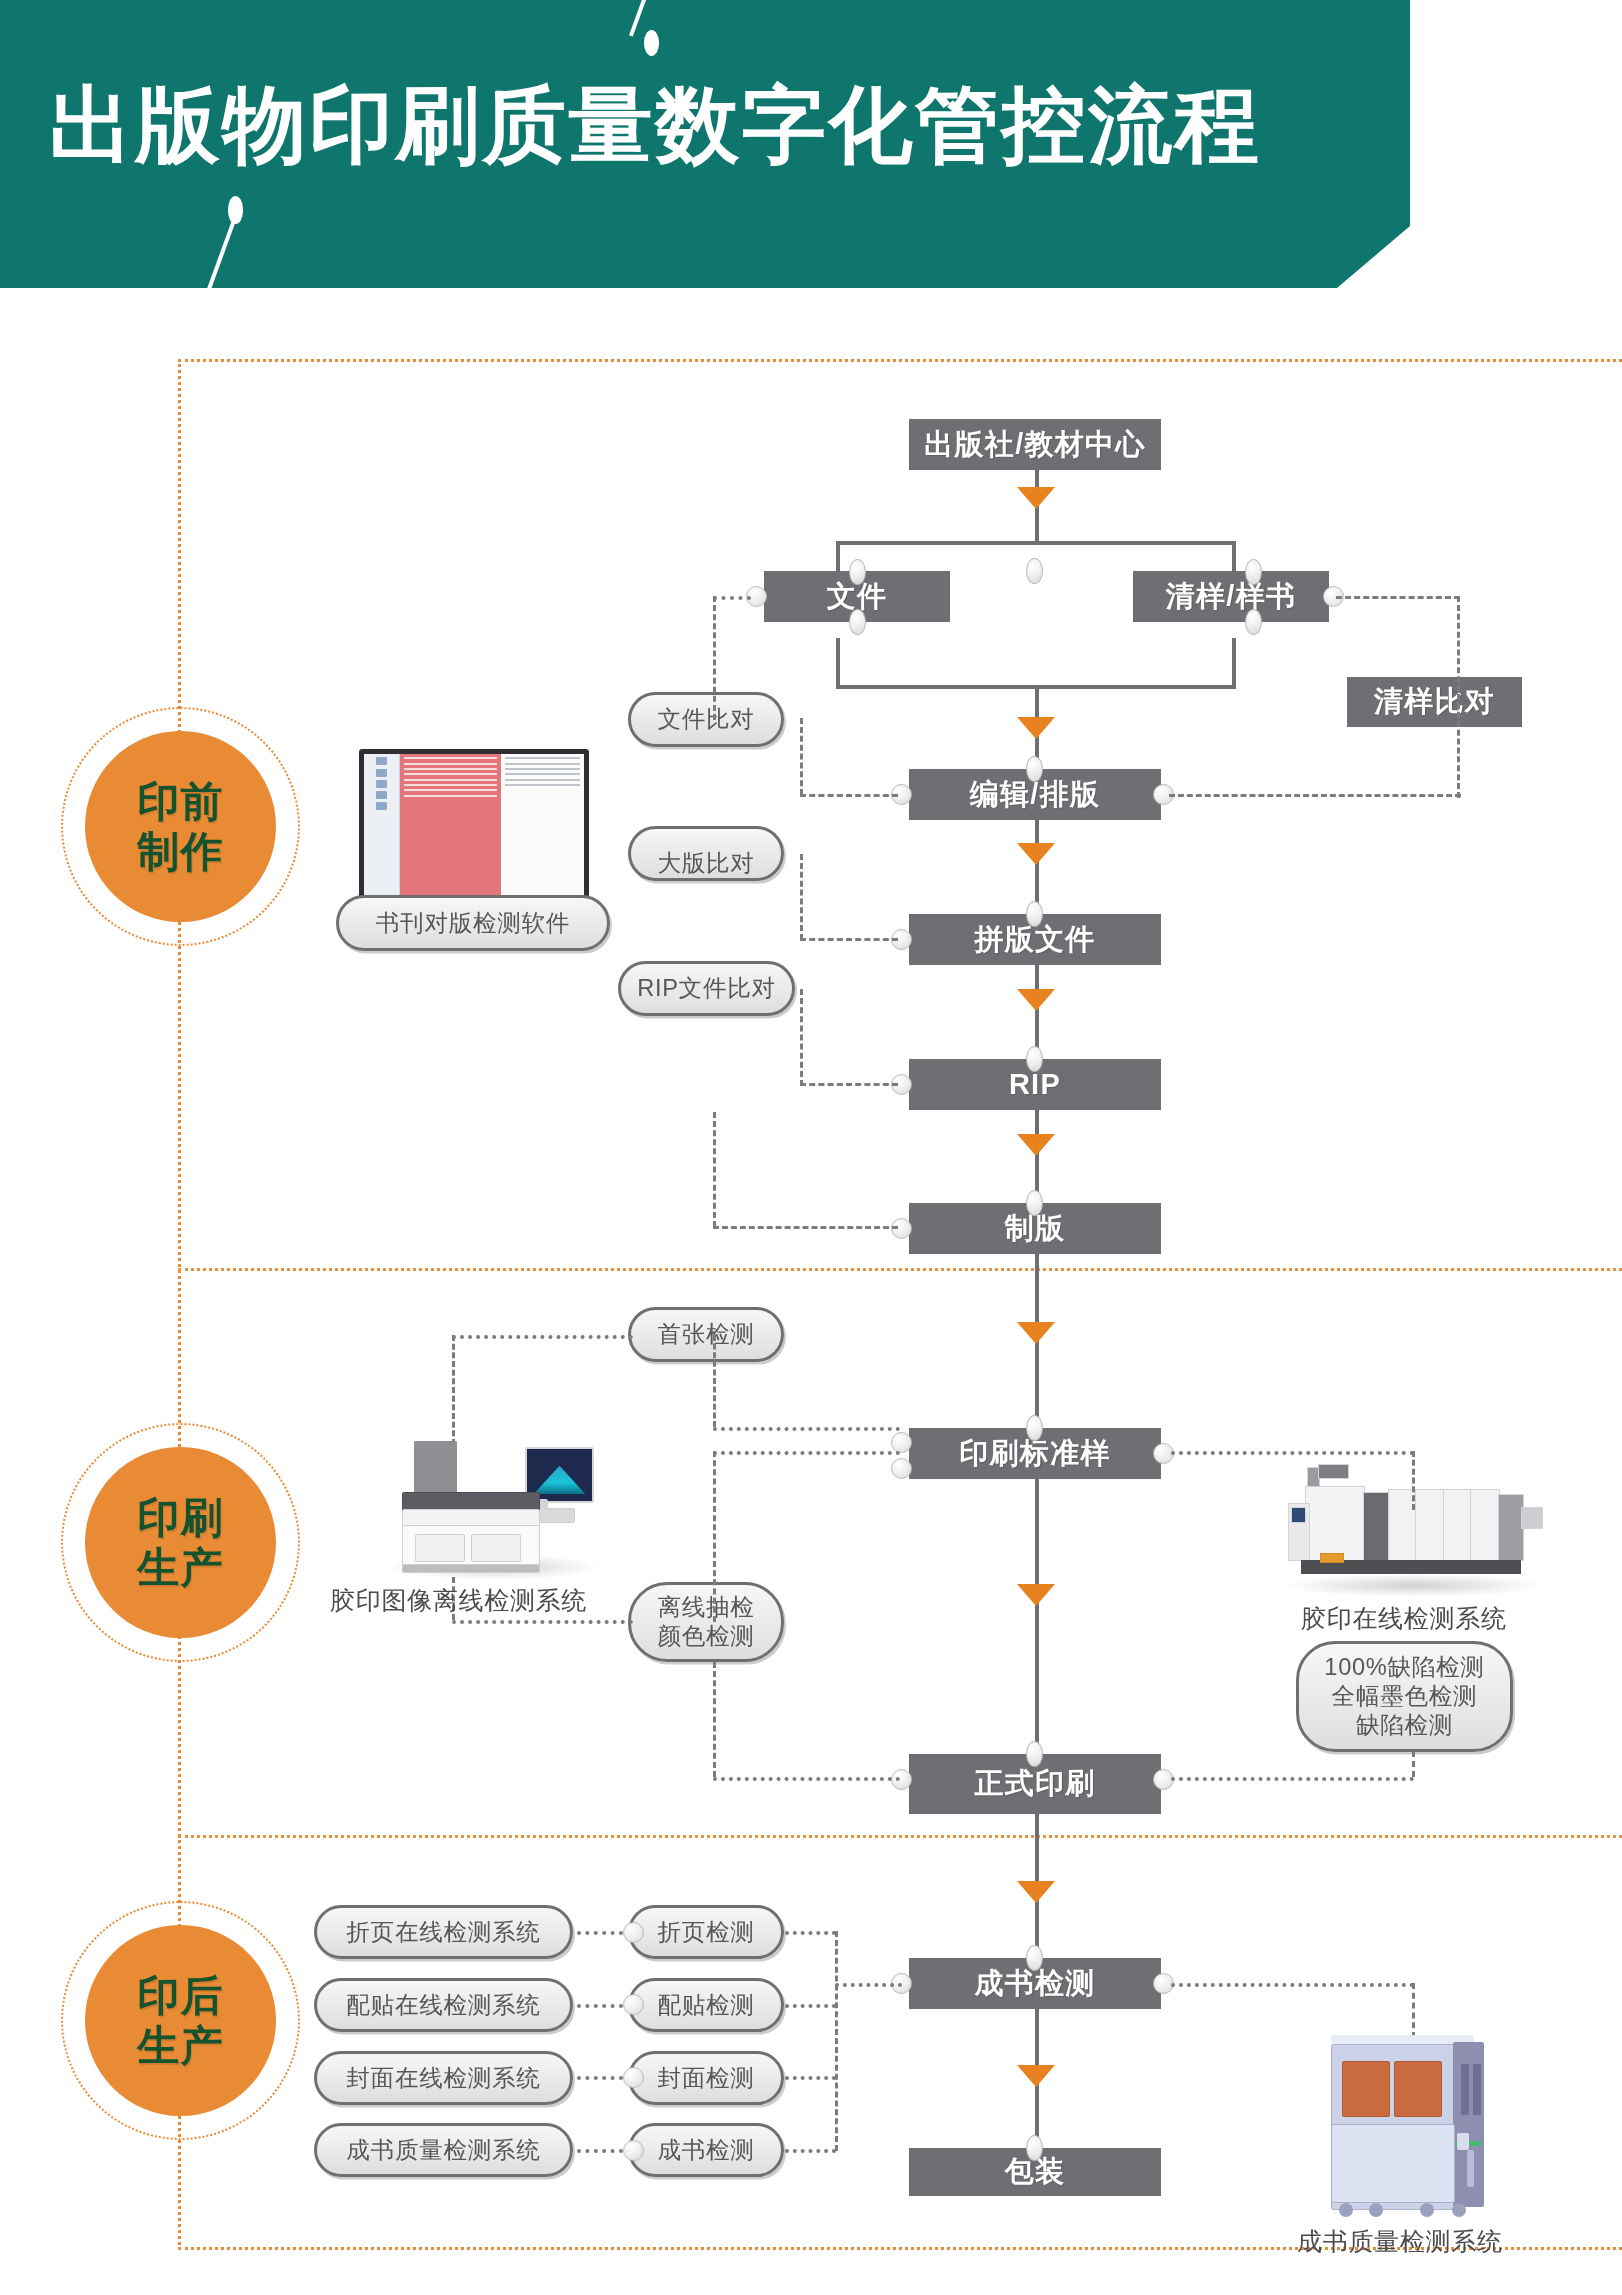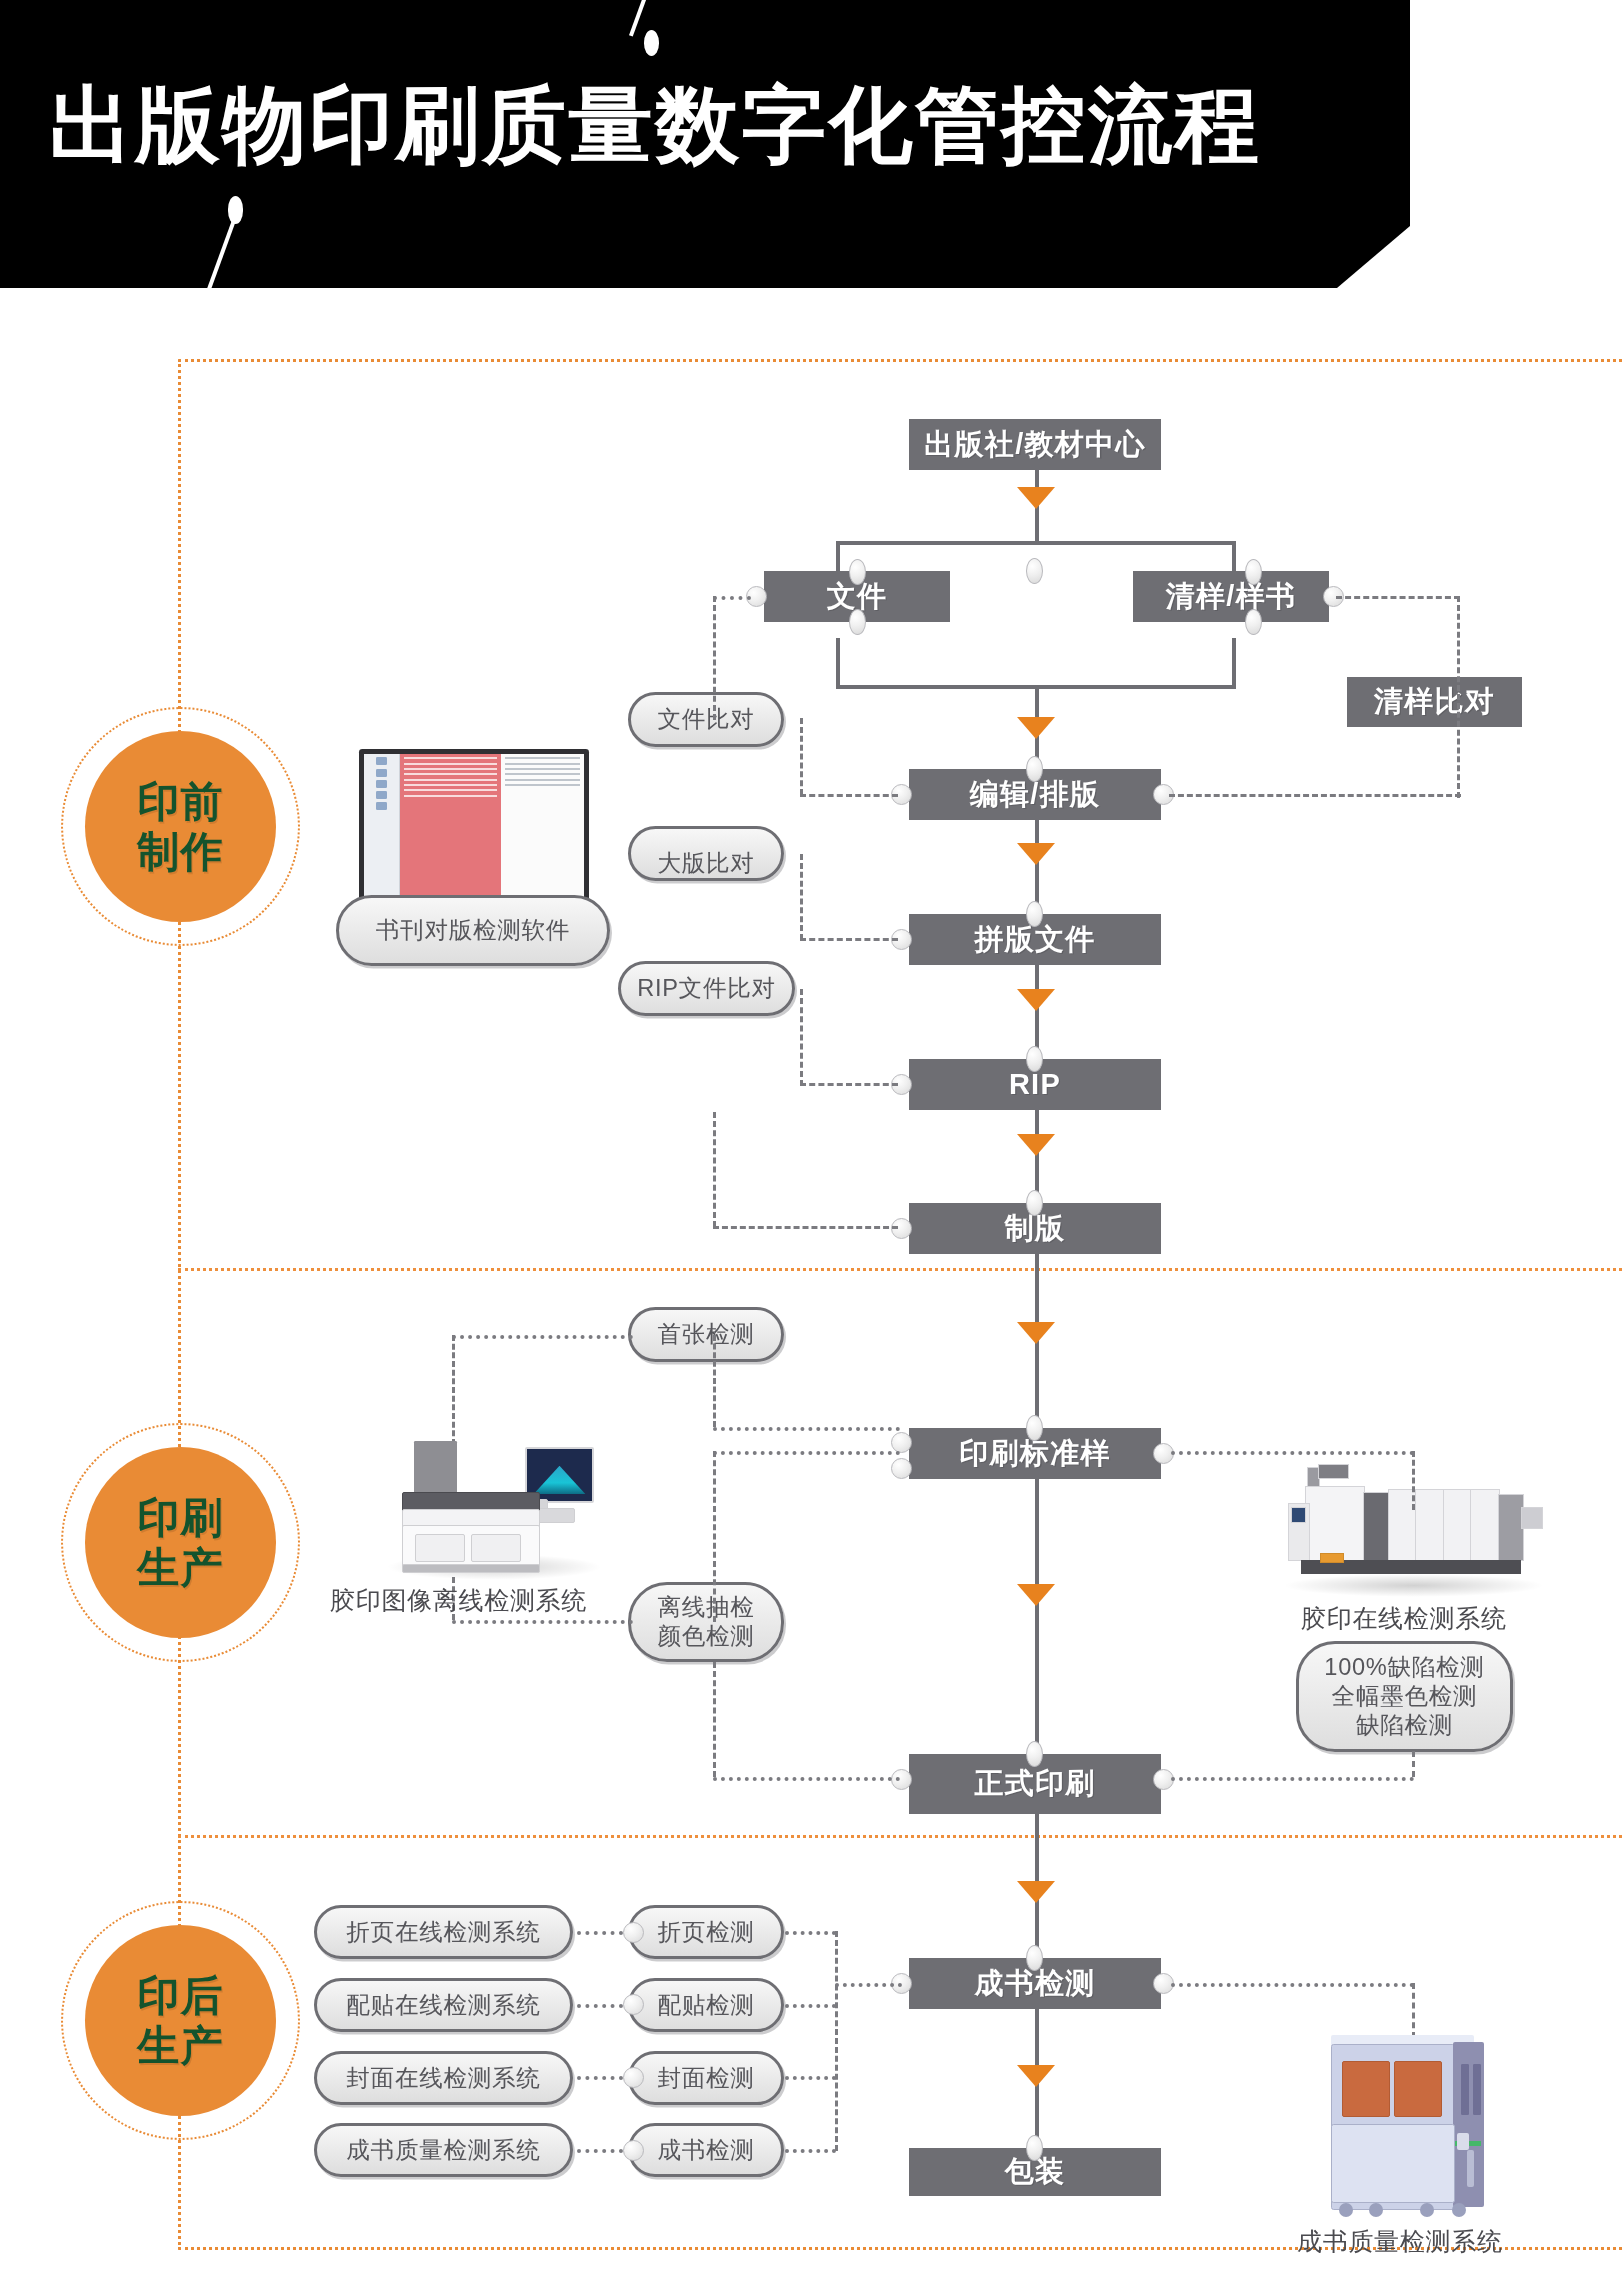--- a/index.html
+++ b/index.html
@@ -4,21 +4,21 @@
 <style>
   html,body{margin:0;padding:0;background:#ffffff;}
   body{
     width:1623px;height:2295px;position:relative;overflow:hidden;
     font-family:"Liberation Sans","DejaVu Sans",sans-serif;
   }
 
   
   #header-banner{
     position:absolute;left:0;top:0;width:1410px;height:288px;
-    background:#000000;
+    background:#0f766e;
     clip-path:polygon(0 0, 1410px 0, 1410px 226px, 1337px 288px, 0 288px);
     overflow:hidden;
   }
   #page-title{
     position:absolute;left:49px;top:69px;
     font-size:84px;font-weight:bold;color:#ffffff;letter-spacing:2.6px;
     white-space:nowrap;
     font-family:"Liberation Sans","DejaVu Sans",sans-serif;
   }
   .pin{position:absolute;}
@@ -349,21 +349,21 @@
           <div class="mon-line dk"></div>
           <div class="mon-line dk"></div>
         <div class="mon-line dk"></div>
           <div class="mon-line dk"></div>
           <div class="mon-line dk"></div>
       </div>
     </div>
   </div>
   <div class="mon-stand"></div>
 </div>
-<div class="pill wide" style="left:336px;top:895px;width:274px;height:71px;">
+<div class="pill wide" style="left:336px;top:895px;width:274px;height:56px;">
   <span>书刊对版检测软件</span>
 </div>
 
 <div class="pill" style="left:628px;top:1307px;width:156px;height:55px;">
   <span>首张检测</span>
 </div>
 <div class="pill" style="left:628px;top:1582px;width:156px;height:80px;">
   <span>离线抽检</span>
   <span>颜色检测</span>
 </div>

